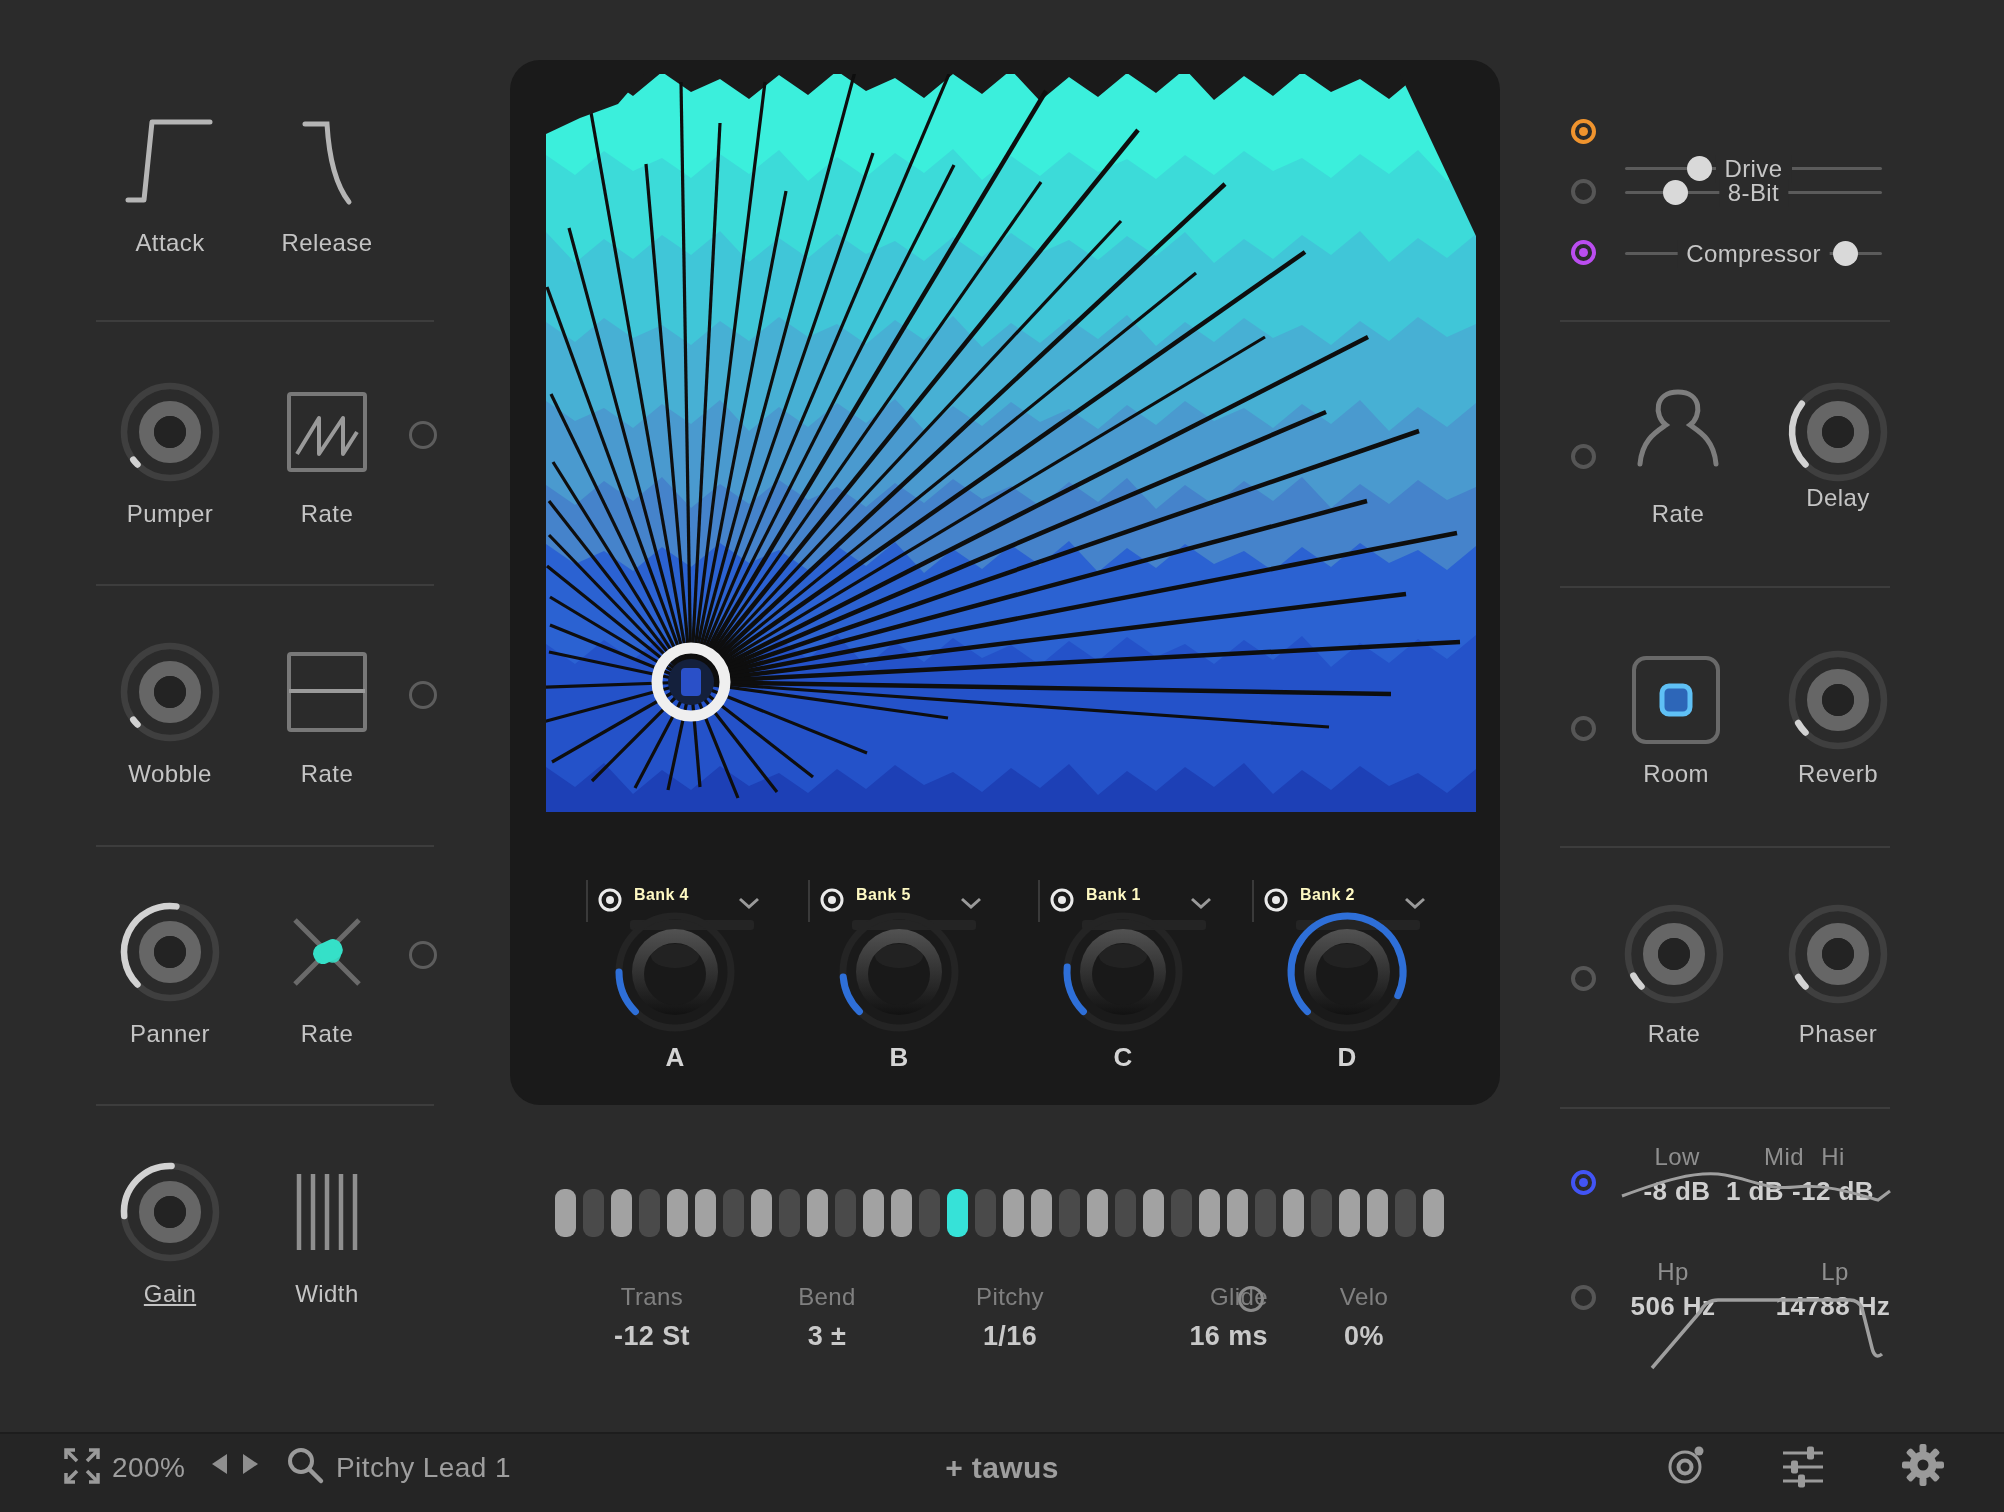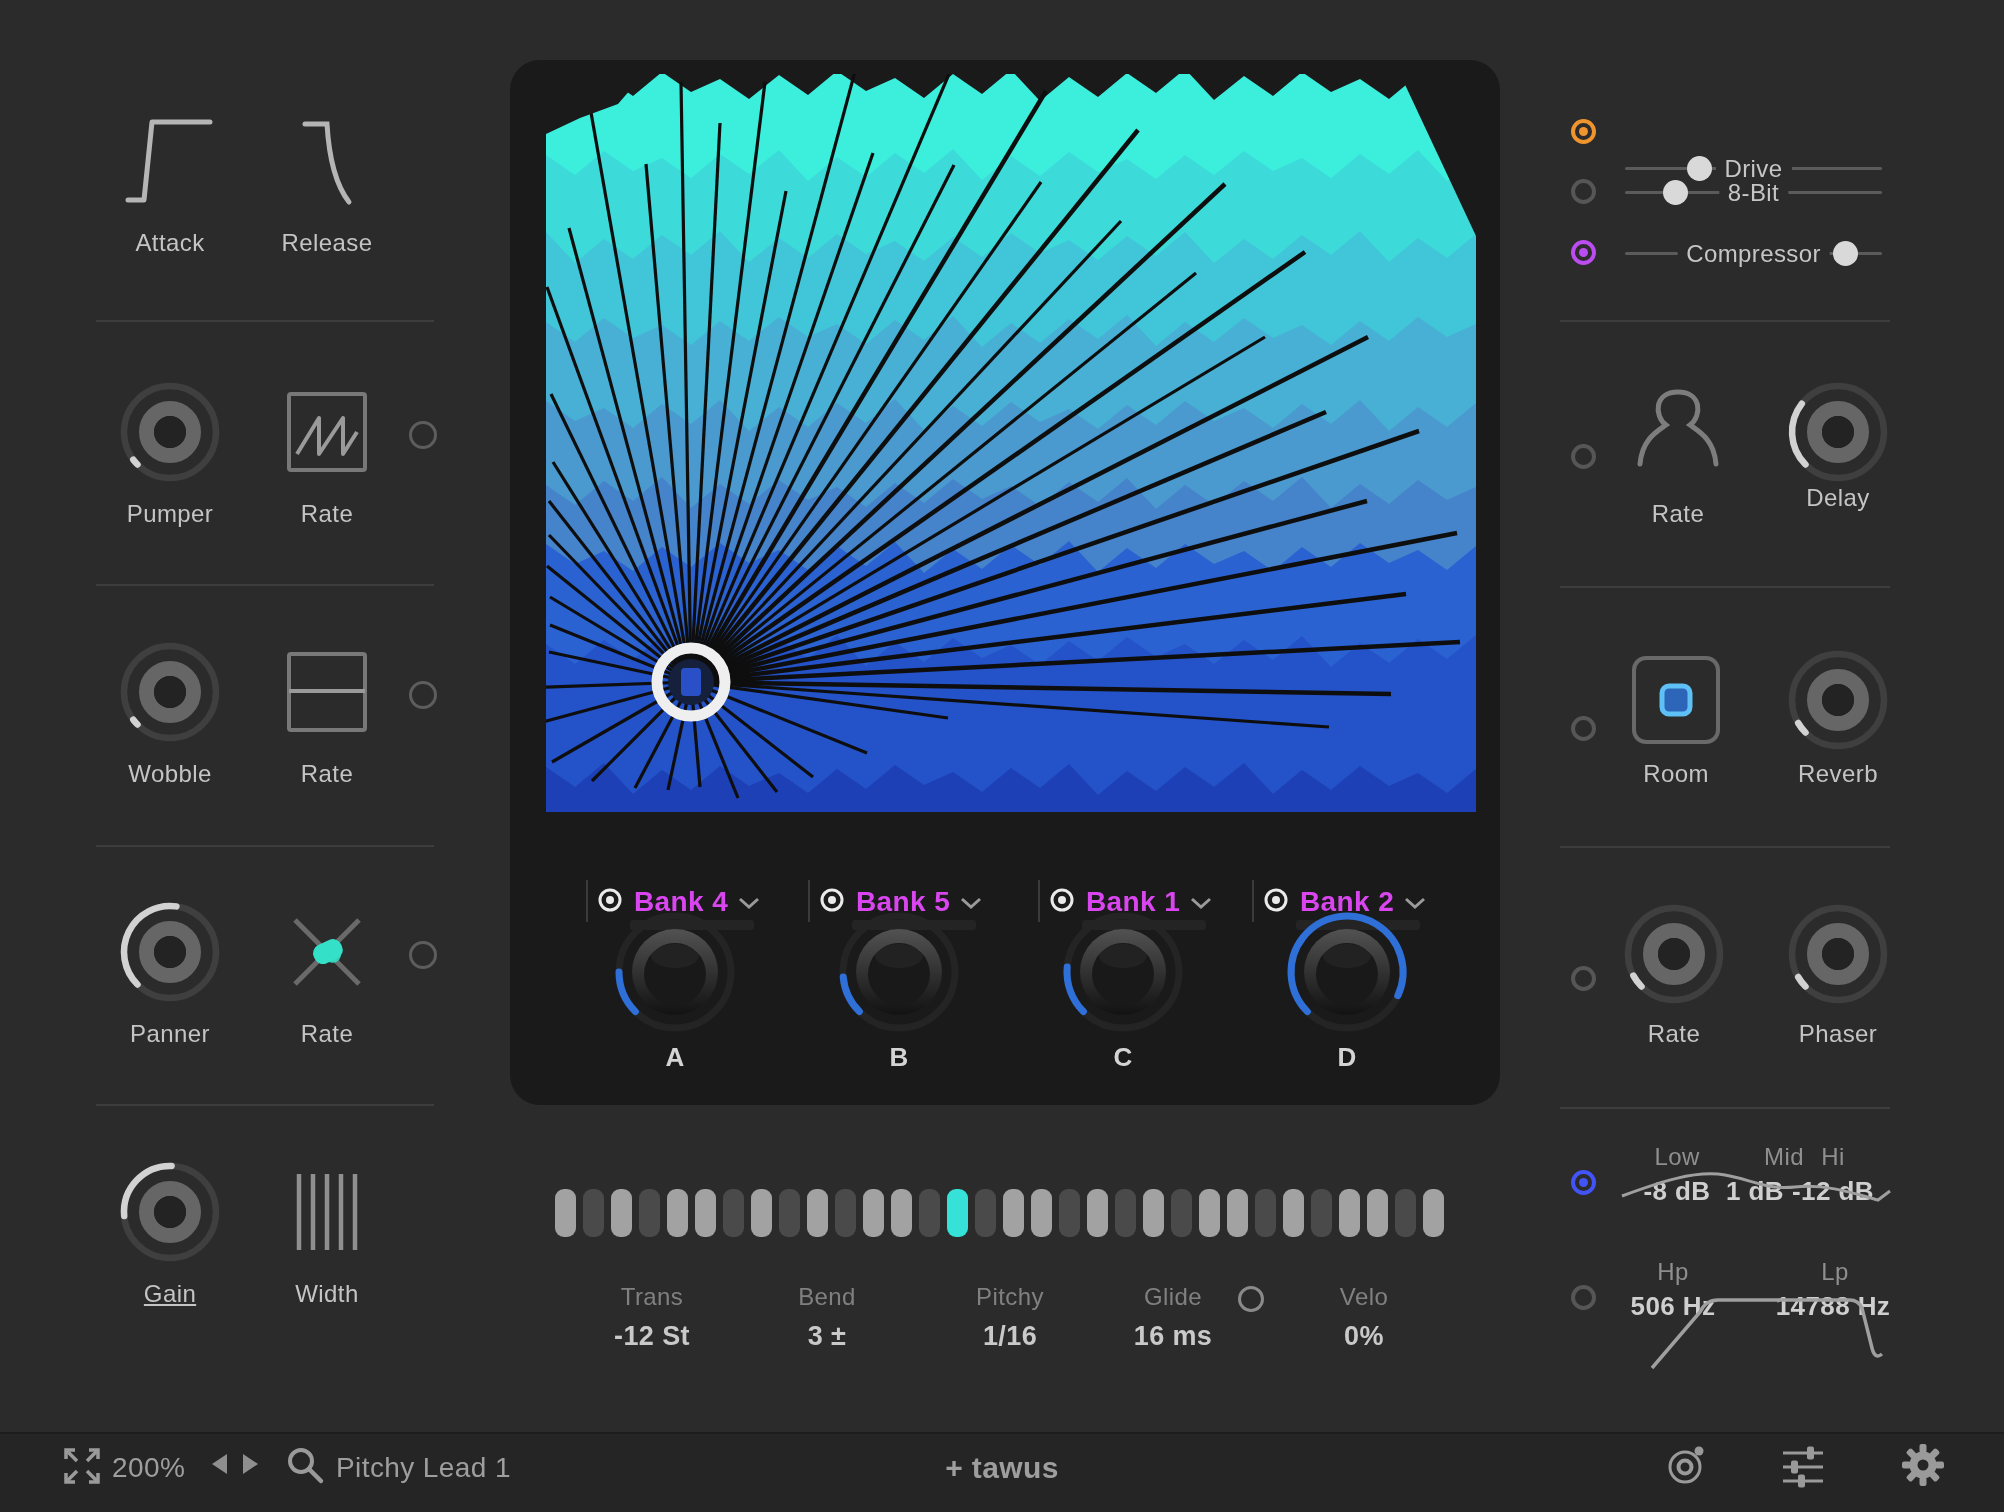--- a/index.html
+++ b/index.html
@@ -13,21 +13,21 @@
   .knob svg{display:block;width:100%;height:100%;}
   .mod-dot{position:absolute;width:22px;height:22px;border:3px solid #5d5d5d;border-radius:50%;}
   .icon-box{position:absolute;width:104px;height:104px;}
   .icon-box svg{display:block;width:100%;height:100%;}
   
   #panel{position:absolute;left:510px;top:60px;width:990px;height:1045px;background:#1a1a1a;border-radius:30px;}
   #viz{position:absolute;left:546px;top:74px;width:930px;height:738px;}
   #viz svg{display:block;width:100%;height:100%;}
   .bank-group{position:absolute;top:818px;width:205px;height:52px;}
   .bank-tick{position:absolute;left:0;top:2px;width:2px;height:42px;background:#3a3a3a;}
-  .bank-label{position:absolute;left:48px;top:8px;font-size:28px;color:#d946ef;font-weight:bold;letter-spacing:.4px;}
+  .bank-label{position:absolute;left:48px;top:8px;font-size:16px;color:#fef9c3;font-weight:bold;letter-spacing:.4px;}
   .bank-icon{position:absolute;left:10px;top:8px;width:28px;height:28px;}
   .bank-chev{position:absolute;left:152px;top:17px;width:22px;height:12px;}
   .bank-wave{position:absolute;left:44px;top:42px;width:124px;height:10px;background:#242424;border-radius:3px;}
   .macro-label{position:absolute;transform:translateX(-50%);top:1042px;font-size:26px;color:#d4d4d4;font-weight:bold;}
   
   #seq{position:absolute;left:555px;top:1189px;display:flex;gap:7px;}
   .pill{width:21px;height:48px;border-radius:9px;}
   .pill.light{background:#a2a2a2;}
   .pill.dark{background:#4a4a4a;}
   .pill.cyan{background:var(--cyan);}
@@ -397,21 +397,21 @@
     <div class="p-value">-12 St</div>
   </div>
   <div class="param" style="left:732px;top:1283px;">
     <div class="p-label">Bend</div>
     <div class="p-value">3 ±</div>
   </div>
   <div class="param" style="left:915px;top:1283px;">
     <div class="p-label">Pitchy</div>
     <div class="p-value">1/16</div>
   </div>
-  <div class="param" style="left:1078px;top:1283px;">
+  <div class="param" style="left:1078px;top:1283px;text-align:right;">
     <div class="p-label">Glide</div>
     <div class="p-value">16 ms</div>
   </div>
   <span id="glide-circle"></span>
   <div class="param" style="left:1269px;top:1283px;">
     <div class="p-label">Velo</div>
     <div class="p-value">0%</div>
   </div>
 
   <span class="radio on" style="left: 1571px; top: 119px; border-color: rgb(240, 148, 46);">

